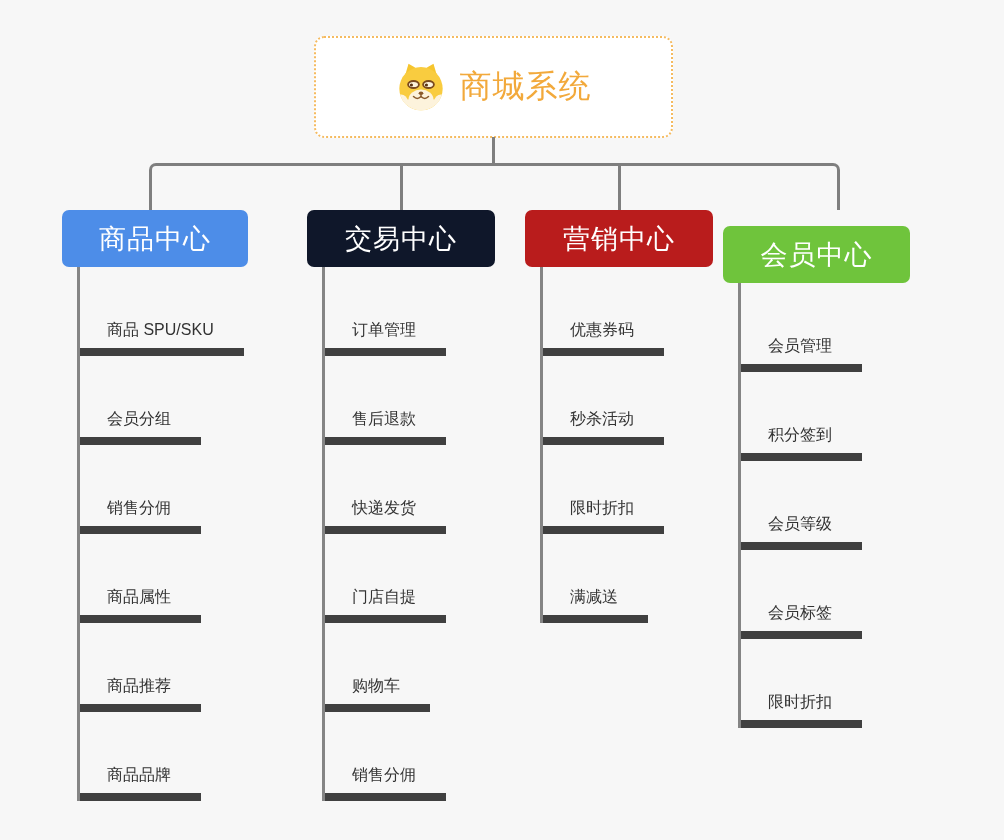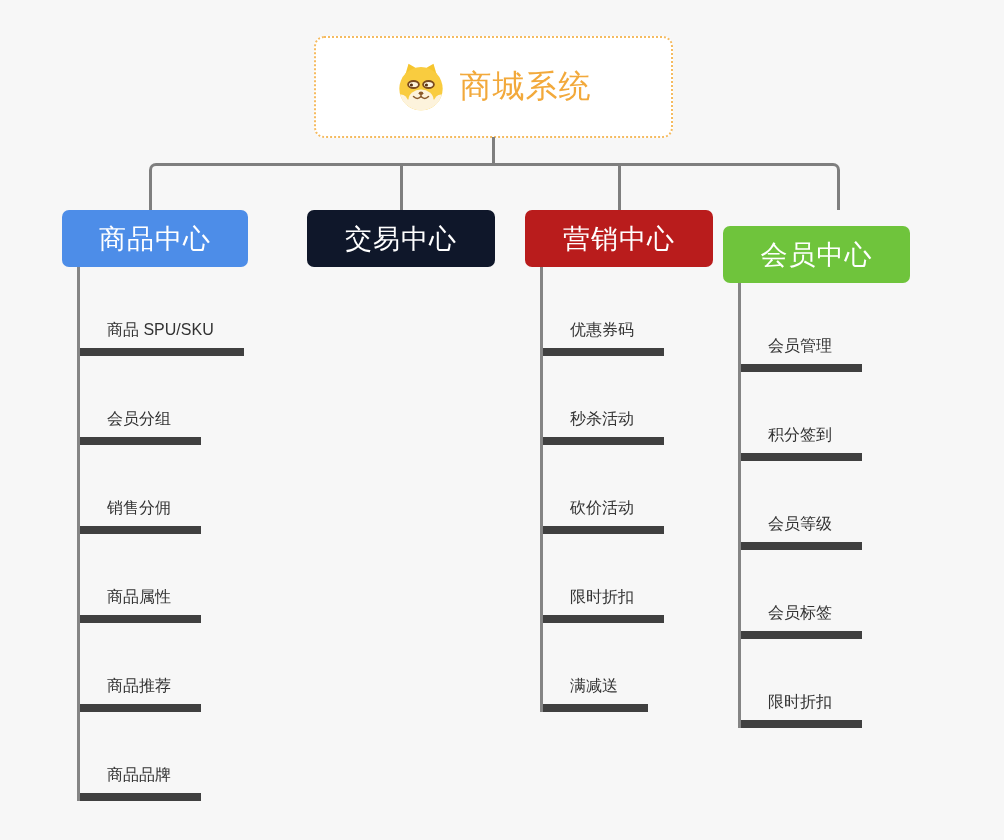--- a/index.html
+++ b/index.html
@@ -160,35 +160,52 @@
         <div class="leaf-node">商品推荐</div>
       </div>
     <div class="leaf-row">
         <div class="leaf-node">商品品牌</div>
       </div>
   </div>
 </div>
 
 <div class="column" id="col-1">
   <div class="branch-box" style="background: #0f172a;">交易中心</div>
+  <div class="children">
+    <div class="leaf-row">
+        <div class="leaf-node">订单管理</div>
+      </div>
+    <div class="leaf-row">
+        <div class="leaf-node">售后退款</div>
+      </div>
+    <div class="leaf-row">
+        <div class="leaf-node">快递发货</div>
+      </div>
+    <div class="leaf-row">
+        <div class="leaf-node">门店自提</div>
+      </div>
+    <div class="leaf-row">
+        <div class="leaf-node">购物车</div>
+      </div>
+    <div class="leaf-row">
+        <div class="leaf-node">销售分佣</div>
+      </div>
+  </div>
 </div>
 
 <div class="column" id="col-2">
   <div class="branch-box" style="background: #b91c1c;">营销中心</div>
   <div class="children">
     <div class="leaf-row">
         <div class="leaf-node">优惠券码</div>
       </div>
     <div class="leaf-row">
         <div class="leaf-node">秒杀活动</div>
       </div>
     <div class="leaf-row">
-        <div class="leaf-node">砍价活动</div>
-      </div>
-    <div class="leaf-row">
         <div class="leaf-node">限时折扣</div>
       </div>
     <div class="leaf-row">
         <div class="leaf-node">满减送</div>
       </div>
   </div>
 </div>
 
 <div class="column" id="col-3">
   <div class="branch-box" style="background: rgb(111, 196, 60);">会员中心</div>

